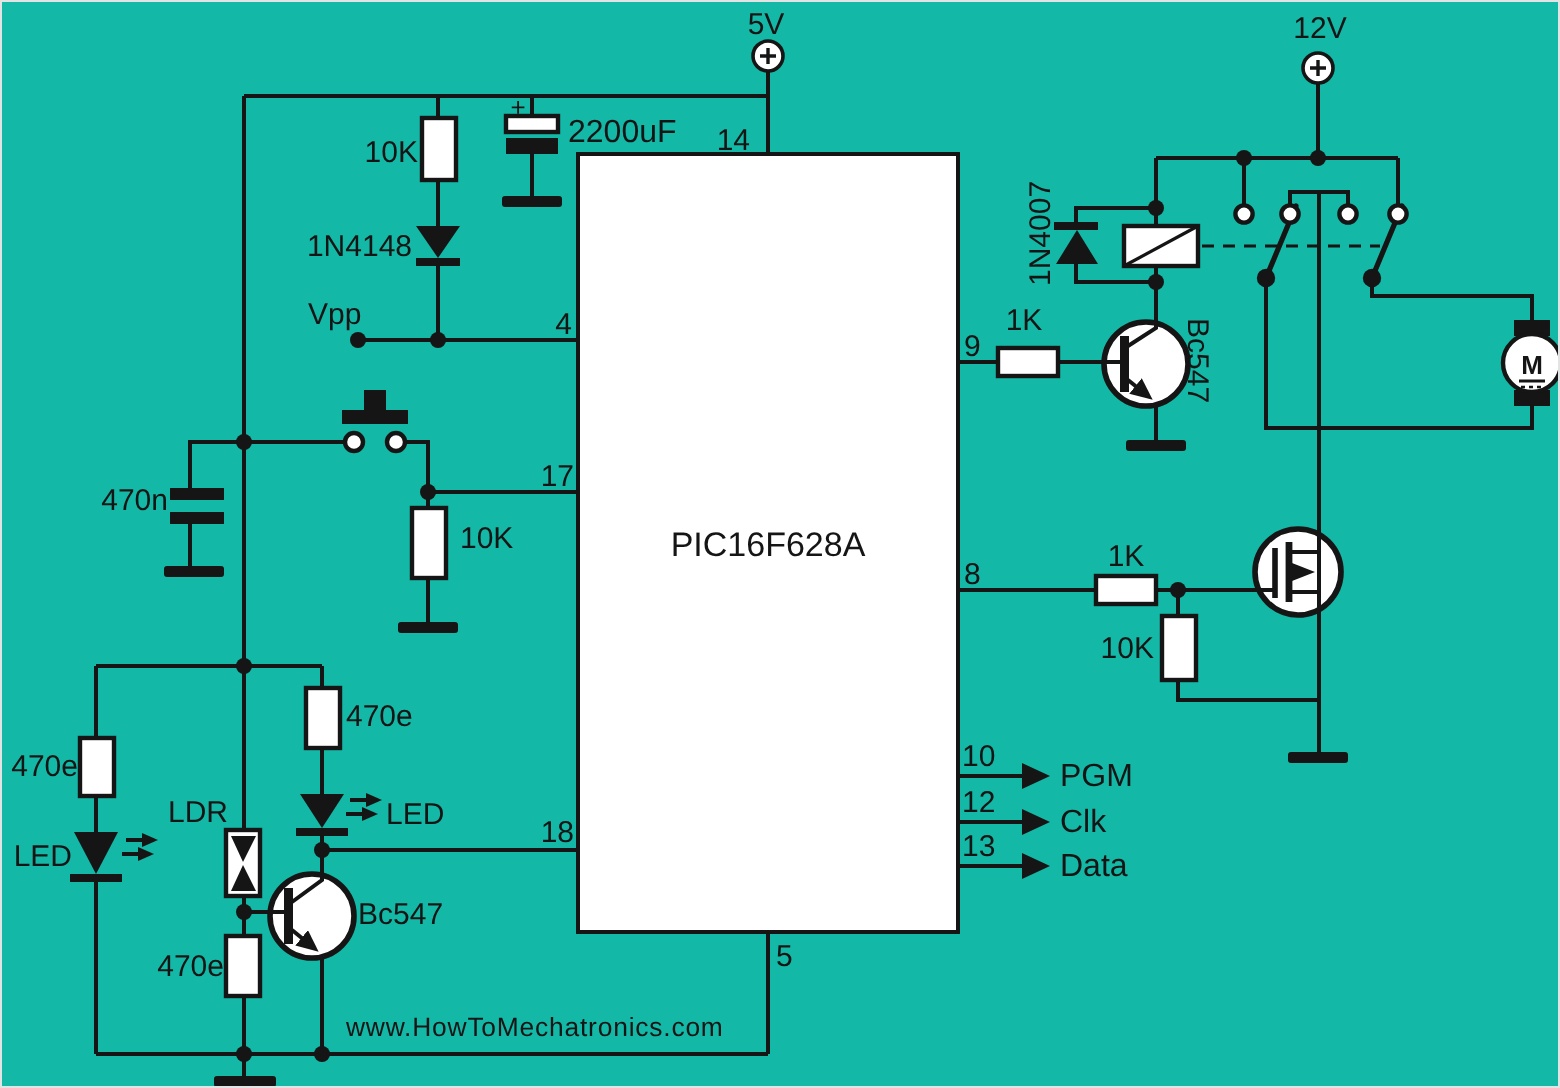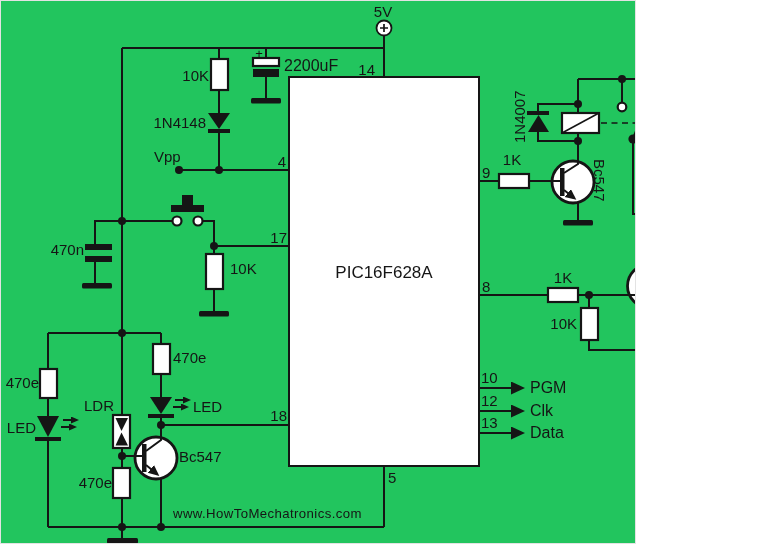--- a/index.html
+++ b/index.html
@@ -1,16 +1,16 @@
 <!DOCTYPE html>
 <html><head>
 <meta charset="utf-8">
 <style>
   html,body{margin:0;padding:0;background:#fff;}
-  #stage{position:relative;width:636px;height:544px;background:#22c55e;box-sizing:border-box;border:1px solid #e3e3e3;overflow:hidden;text-align:center;}
+  #stage{position:relative;width:780px;height:544px;background:#14b8a6;box-sizing:border-box;border:1px solid #e3e3e3;overflow:hidden;text-align:center;}
   svg{display:block;}
   svg text{font-family:"Liberation Sans","DejaVu Sans",sans-serif;fill:#151515;}
   .lbl{font-size:15px;}
   .lbl-sm{font-size:13px;}
   .lbl-lg{font-size:16px;}
   .ic-lbl{font-size:17px;}
   .icsp-lbl{font-size:16px;}
   .motor-m{font-size:13px;font-weight:bold;}
   .wm{font-size:13.2px;letter-spacing:.4px;}
   .wire{stroke:#151515;stroke-width:2;fill:none;}

